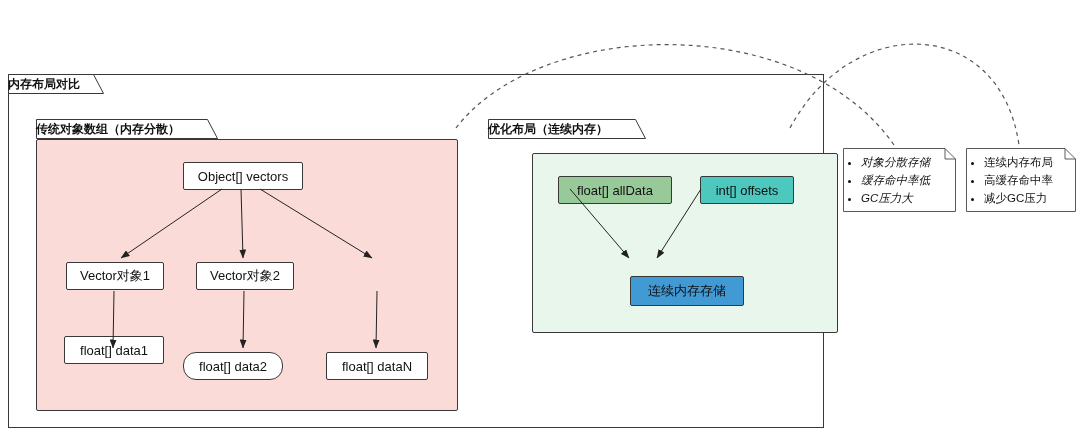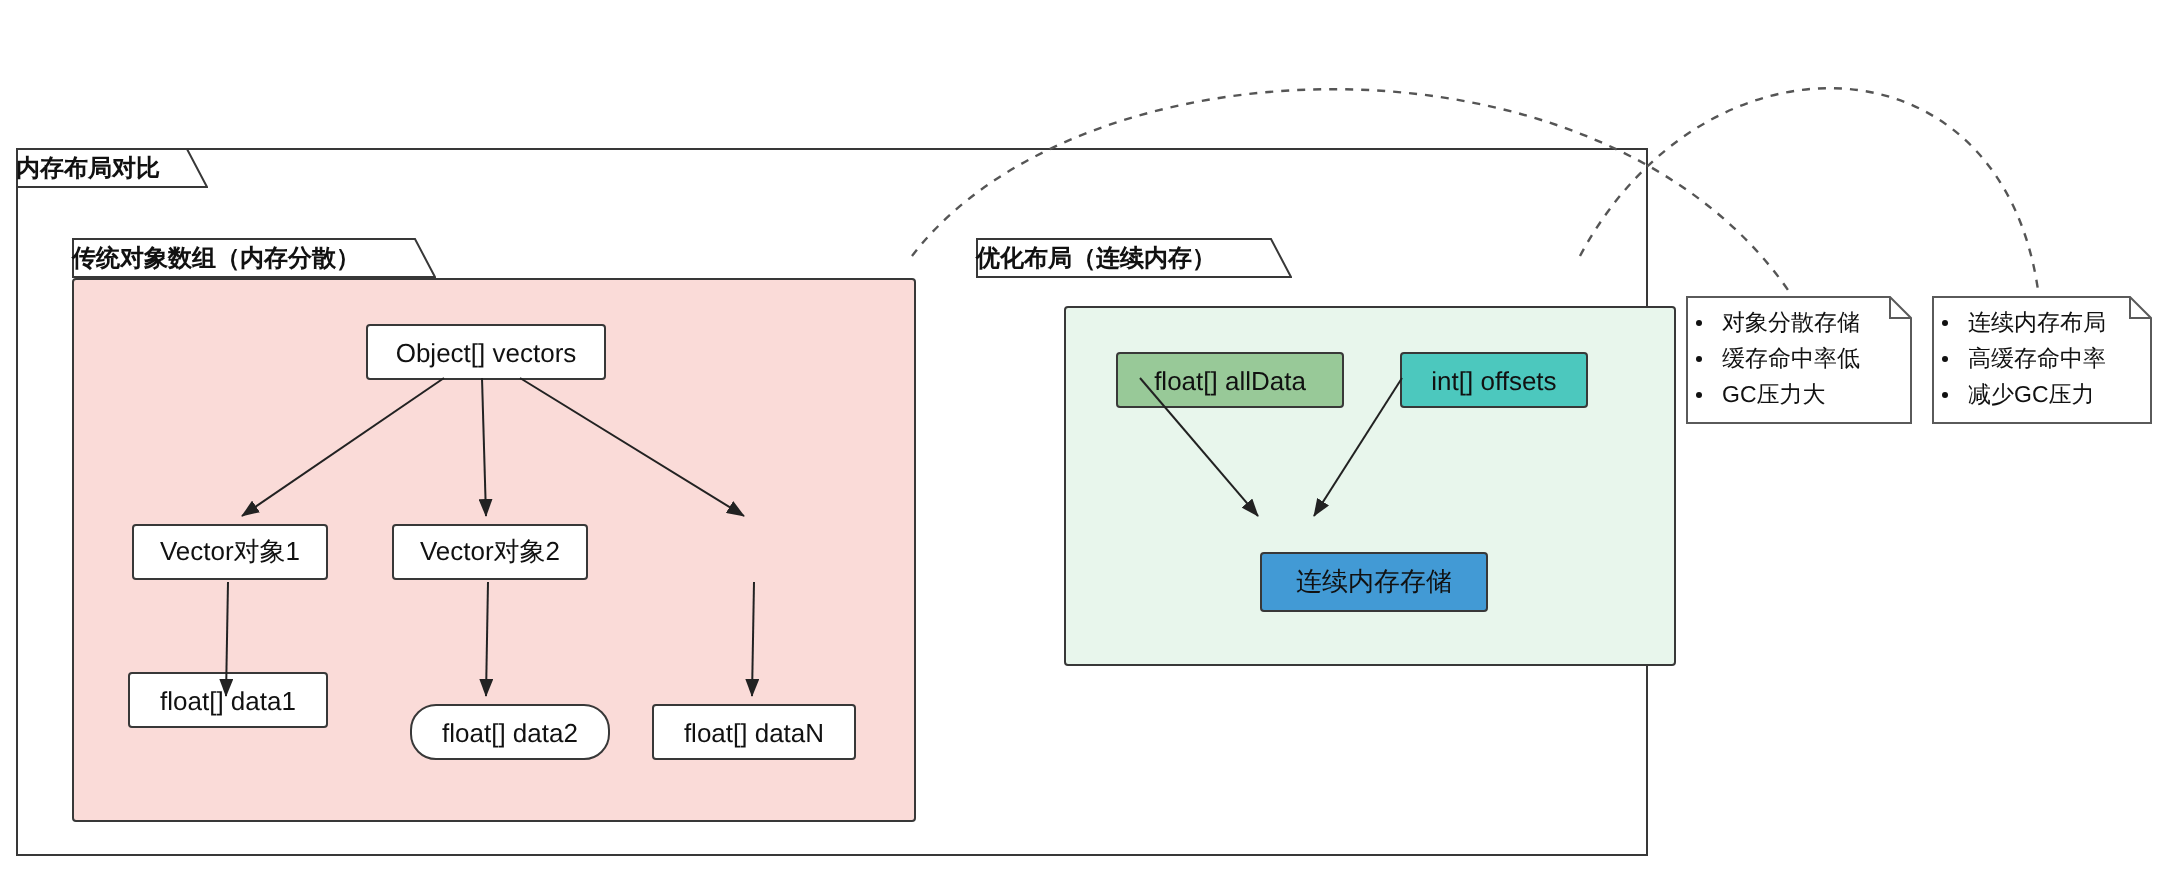--- a/index.html
+++ b/index.html
@@ -68,21 +68,21 @@
     border-radius: 2px;
     font-size: 13px;
     white-space: nowrap;
     z-index: 2;
   }
   .node-vectors { left: 146px; top: 22px;  width: 118px; height: 26px; }
   .node-vector1 { left: 29px;  top: 122px; width: 96px;  height: 26px; text-align: center; }
   .node-vector2 { left: 159px; top: 122px; width: 96px;  height: 26px; }
   .node-vectorN { left: 289px; top: 122px; width: 102px; height: 26px; }
   .node-data1   { left: 27px;  top: 196px; width: 98px;  height: 26px; }
-  .node-data2   { left: 168px; top: 212px; width: 98px;  height: 26px; border-radius: 13px; }
+  .node-data2   { left: 146px; top: 212px; width: 98px;  height: 26px; border-radius: 13px; }
   .node-dataN   { left: 289px; top: 212px; width: 100px; height: 26px; }
 
   .node-alldata { left: 25px;  top: 22px;  width: 112px; height: 26px; background: var(--alldata-fill, #98C998); }
   .node-offsets { left: 167px; top: 22px;  width: 92px;  height: 26px; background: var(--offsets-fill, #4CC8BE); }
   .node-storage { left: 97px;  top: 122px; width: 112px; height: 28px; background: var(--storage-fill, #429AD5); }
 
   
   .edges-layer {
     position: absolute;
     left: 0; top: 0;
@@ -106,21 +106,21 @@
   .note ul {
     position: relative;
     margin: 6px 0 0 0;
     padding: 0 12px 0 18px;
     font-size: 11.5px;
     line-height: 1.55;
     list-style: disc;
   }
   .note li { white-space: nowrap; }
 
-  .note-traditional { left: 843px; top: 148px; width: 113px; height: 64px; }
+  .note-traditional { left: 843px; top: 148px; width: 113px; height: 64px; font-style: italic; }
   .note-optimized   { left: 966px; top: 148px; width: 110px; height: 64px; }
 </style>
 </head>
 <body>
 
 <div class="canvas">
 
   <div class="frame"></div>
   <div class="tab frame-tab">
     <svg width="96" height="20">

